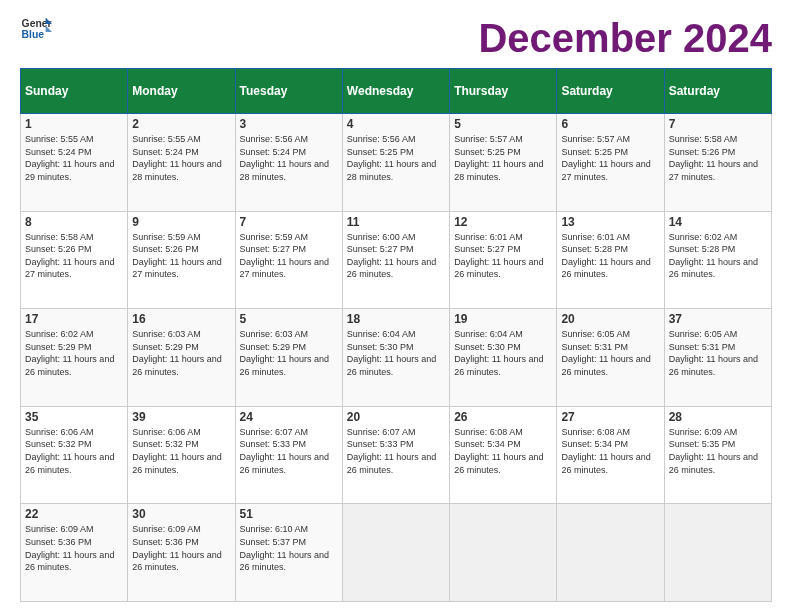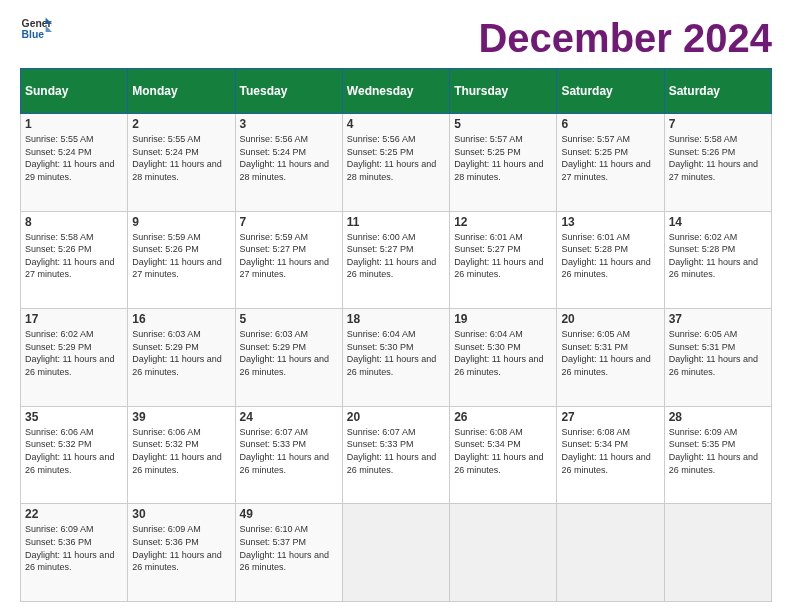--- a/index.html
+++ b/index.html
@@ -156,21 +156,21 @@
           <td><span class="day-num">39</span><span class="day-info">Sunrise: 6:06 AM<br>Sunset: 5:32 PM<br>Daylight: 11 hours and 26 minutes.</span></td>
           <td><span class="day-num">24</span><span class="day-info">Sunrise: 6:07 AM<br>Sunset: 5:33 PM<br>Daylight: 11 hours and 26 minutes.</span></td>
           <td><span class="day-num">20</span><span class="day-info">Sunrise: 6:07 AM<br>Sunset: 5:33 PM<br>Daylight: 11 hours and 26 minutes.</span></td>
           <td><span class="day-num">26</span><span class="day-info">Sunrise: 6:08 AM<br>Sunset: 5:34 PM<br>Daylight: 11 hours and 26 minutes.</span></td>
           <td><span class="day-num">27</span><span class="day-info">Sunrise: 6:08 AM<br>Sunset: 5:34 PM<br>Daylight: 11 hours and 26 minutes.</span></td>
           <td><span class="day-num">28</span><span class="day-info">Sunrise: 6:09 AM<br>Sunset: 5:35 PM<br>Daylight: 11 hours and 26 minutes.</span></td>
         </tr>
         <tr>
           <td><span class="day-num">22</span><span class="day-info">Sunrise: 6:09 AM<br>Sunset: 5:36 PM<br>Daylight: 11 hours and 26 minutes.</span></td>
           <td><span class="day-num">30</span><span class="day-info">Sunrise: 6:09 AM<br>Sunset: 5:36 PM<br>Daylight: 11 hours and 26 minutes.</span></td>
-          <td><span class="day-num">49</span><span class="day-info">Sunrise: 6:10 AM<br>Sunset: 5:37 PM<br>Daylight: 11 hours and 26 minutes.</span></td>
+          <td><span class="day-num">51</span><span class="day-info">Sunrise: 6:10 AM<br>Sunset: 5:37 PM<br>Daylight: 11 hours and 26 minutes.</span></td>
           <td class="empty-cell"></td>
           <td class="empty-cell"></td>
           <td class="empty-cell"></td>
           <td class="empty-cell"></td>
         </tr>
       </tbody>
   </table>
 </div>
 
 </body></html>

